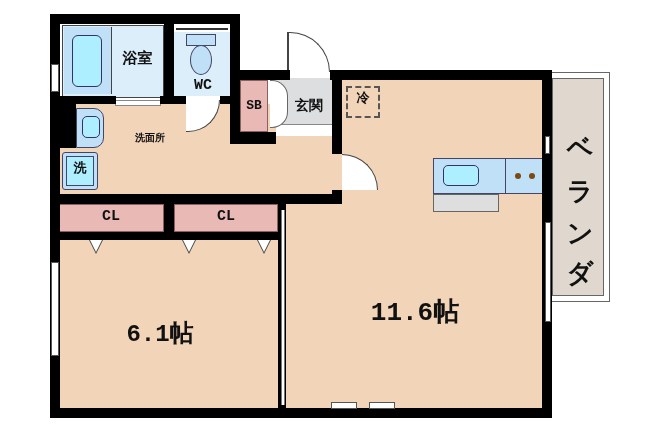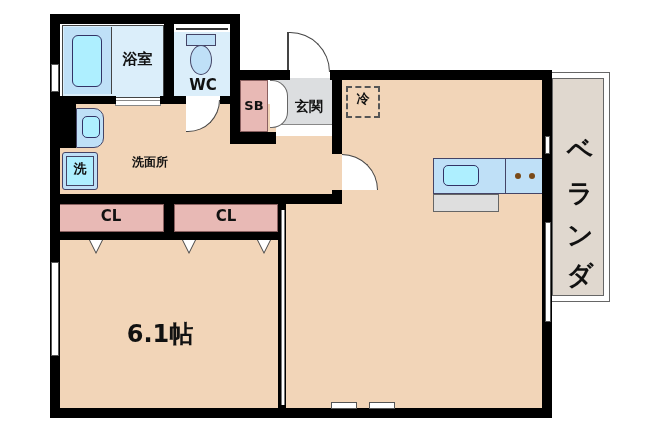--- a/index.html
+++ b/index.html
@@ -3,21 +3,21 @@
 <meta charset="utf-8">
 <style>
   html, body { margin:0; padding:0; background:#ffffff; }
   body { width:652px; height:430px; position:relative; overflow:hidden; font-family:"DejaVu Sans", sans-serif; }
   .abs { position:absolute; box-sizing:border-box; }
   .wall { position:absolute; background:#000; }
   .floor { position:absolute; background:#f2d5b8; }
   .wet { position:absolute; background:#dbeefa; }
   .closet { position:absolute; background:#e8b9b5; border:1px solid #8a6060; box-sizing:border-box; }
   .genkan { position:absolute; background:#dcdee0; }
-  .label { position:absolute; font-weight:bold; color:#111; text-align:center; line-height:1.05; white-space:nowrap; }
+  .label { position:absolute; font-weight:bold; color:#111; text-align:center; line-height:1.05; white-space:nowrap;font-family:Liberation Mono, monospace; }
   .win { position:absolute; background:#fff; border:1px solid #555; box-sizing:border-box; }
   .tri { position:absolute; width:0; height:0; border-left:6px solid transparent; border-right:6px solid transparent; border-top:12px solid #fff; }
   .tri-o { position:absolute; width:0; height:0; border-left:7px solid transparent; border-right:7px solid transparent; border-top:14px solid #444; }
 </style>
 </head>
 <body>
 
 <div class="abs" style="left:0;top:0;width:652px;height:430px;">
 
   <div class="abs" style="left:548px;top:72px;width:62px;height:230px;border:1px solid #666;background:#fff;"></div>
@@ -45,21 +45,21 @@
   <div class="abs" style="left:190px;top:45px;width:22px;height:30px;background:#bfe0f7;border:1px solid #446;border-radius:50%;"></div>
   <div class="label" style="left:178px;top:78px;width:50px;font-size:15px;">WC</div>
   <div class="abs" style="left:186px;top:100px;width:34px;height:32px;background:#fff;border-right:1px solid #444;border-bottom:1px solid #444;border-bottom-right-radius:34px;"></div>
 
   <div class="abs" style="left:76px;top:108px;width:28px;height:40px;background:#bfe0f7;border:1px solid #446;border-radius:0 10px 10px 0;"></div>
   <div class="abs" style="left:82px;top:116px;width:18px;height:22px;background:#aeefff;border:1px solid #336;border-radius:5px;"></div>
 
   <div class="abs" style="left:62px;top:152px;width:36px;height:38px;background:#bfe0f7;border:1px solid #446;border-radius:3px;"></div>
   <div class="abs" style="left:66px;top:156px;width:28px;height:30px;background:#aeefff;border:1px solid #446;"></div>
   <div class="label" style="left:64px;top:162px;width:32px;font-size:13px;">洗</div>
-  <div class="label" style="left:110px;top:156px;width:80px;font-size:12px;">洗面所</div>
+  <div class="label" style="left:110px;top:134px;width:80px;font-size:10px;">洗面所</div>
 
   <div class="closet" style="left:240px;top:80px;width:28px;height:52px;"></div>
   <div class="label" style="left:240px;top:99px;width:28px;font-size:13px;">SB</div>
 
   <div class="genkan" style="left:276px;top:78px;width:56px;height:46px;"></div>
   <div class="abs" style="left:276px;top:124px;width:56px;height:12px;background:#fff;border-top:1px solid #888;"></div>
   <div class="abs" style="left:270px;top:80px;width:18px;height:48px;background:#fff;border:1px solid #666;border-left:none;border-radius:0 16px 16px 0;"></div>
   <div class="label" style="left:288px;top:99px;width:42px;font-size:14px;">玄関</div>
 
   <div class="abs" style="left:288px;top:32px;width:42px;height:40px;background:#fff;border-top:1px solid #444;border-right:1px solid #444;border-top-right-radius:42px;"></div>
@@ -86,20 +86,21 @@
   <div class="abs" style="left:180px;top:234px;width:46px;height:6px;background:#fff;border:1px solid #666;"></div>
   <div class="abs" style="left:226px;top:234px;width:46px;height:6px;background:#fff;border:1px solid #666;"></div>
   <div class="tri-o" style="left:89px;top:240px;"></div>
   <div class="tri" style="left:90px;top:240px;"></div>
   <div class="tri-o" style="left:182px;top:240px;"></div>
   <div class="tri" style="left:183px;top:240px;"></div>
   <div class="tri-o" style="left:257px;top:240px;"></div>
   <div class="tri" style="left:258px;top:240px;"></div>
 
   <div class="label" style="left:110px;top:322px;width:100px;font-size:24px;">6.1帖</div>
+  <div class="label" style="left:350px;top:300px;width:130px;font-size:26px;">11.6帖</div>
 
   <div class="wall" style="left:50px;top:14px;width:188px;height:10px;"></div>
   <div class="wall" style="left:50px;top:14px;width:10px;height:404px;"></div>
   <div class="wall" style="left:164px;top:14px;width:10px;height:90px;"></div>
   <div class="wall" style="left:230px;top:14px;width:10px;height:130px;"></div>
   <div class="wall" style="left:60px;top:96px;width:56px;height:8px;"></div>
   <div class="wall" style="left:160px;top:96px;width:26px;height:8px;"></div>
   <div class="wall" style="left:220px;top:96px;width:14px;height:8px;"></div>
   <div class="wall" style="left:60px;top:104px;width:16px;height:44px;"></div>
   <div class="wall" style="left:176px;top:28px;width:52px;height:2px;background:#333;"></div>

